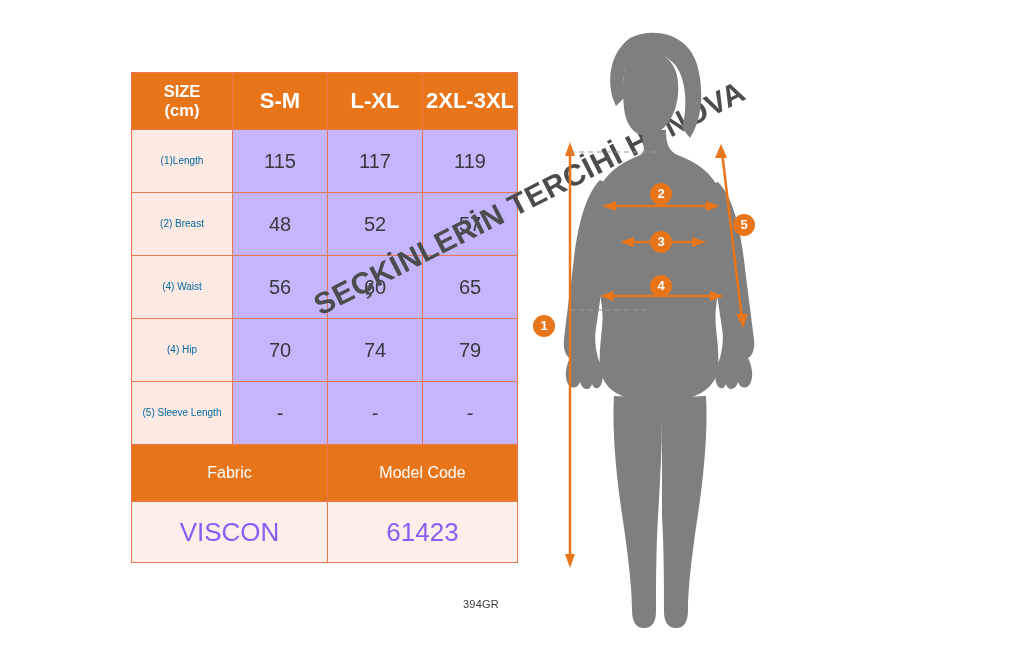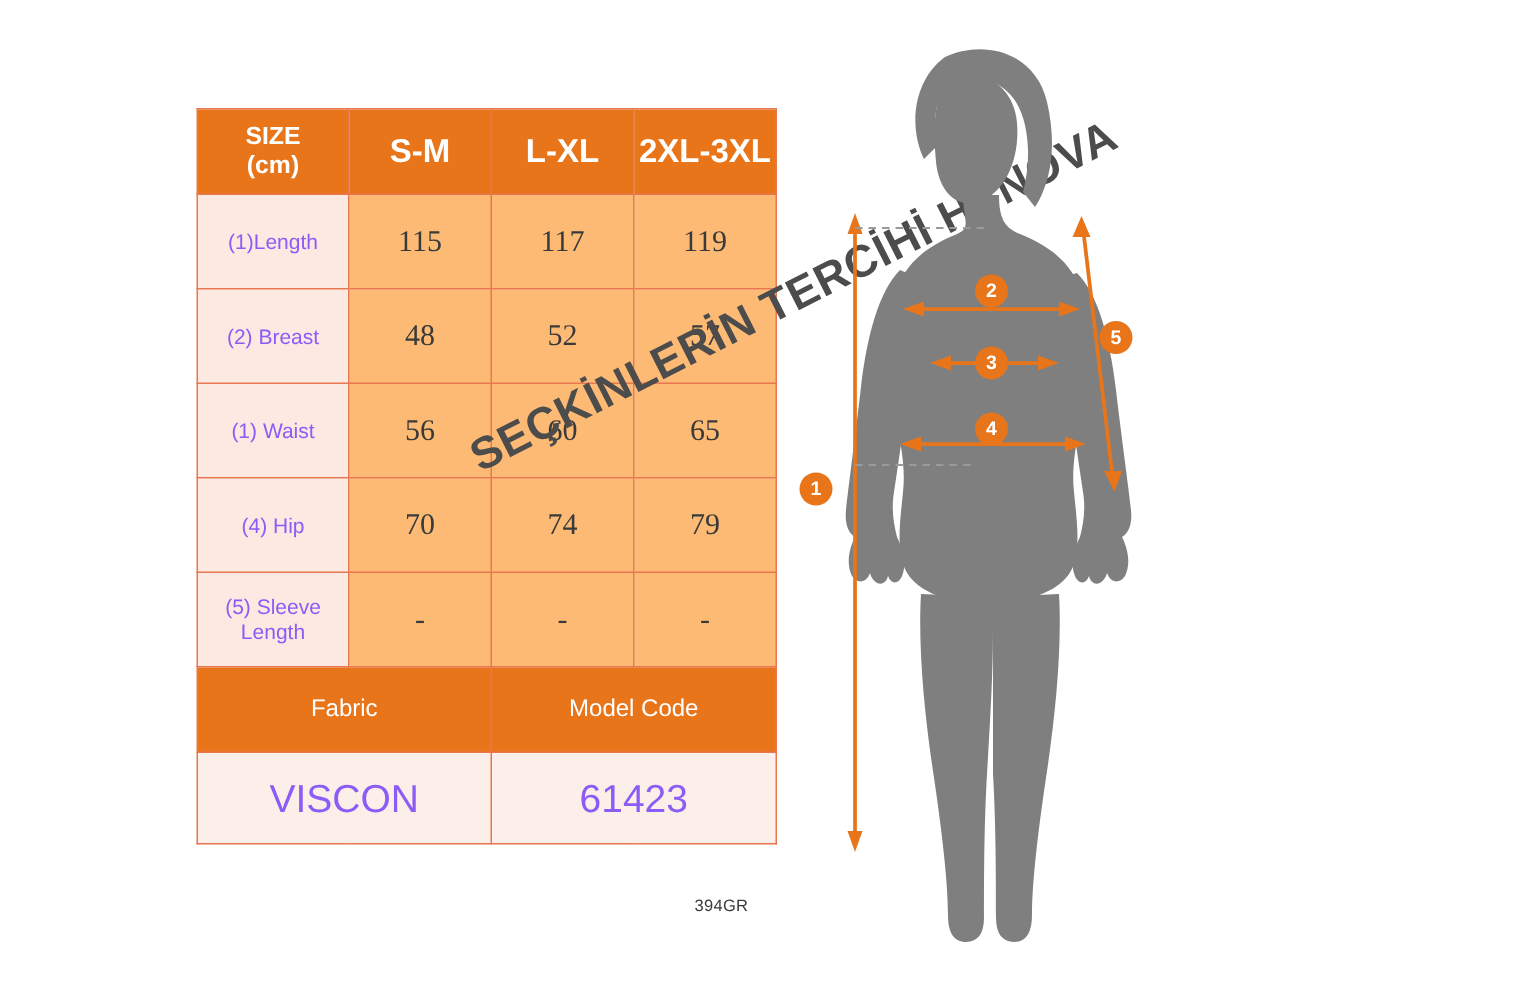--- a/index.html
+++ b/index.html
@@ -51,30 +51,29 @@
   }
   .hdr-row th.size-cm {
     font-size: 16.5px;
   }
 
   .data-row td {
     height: 62px;
   }
   .data-row td.rlabel {
     background: #fbe9e2;
-    color: #8b5cf6;
-    font-size: 14px;
+    color: #0369a1;
+    font-size: 10px;
     font-weight: normal;
     line-height: 1.2;
   }
   .data-row td.rval {
-    background: #fdba74;
+    background: #c4b5fd;
     color: #3a3a3a;
     font-size: 20px;
-    font-family: Liberation Serif, serif;
   }
 
   .fabric-row td {
     background: #e8751a;
     color: #ffffff;
     font-weight: normal;
     font-size: 16px;
     height: 56px;
   }
   .fabric-val-row td {
@@ -163,21 +162,21 @@
       </tr>
 
       <tr class="data-row">
         <td class="rlabel">(2) Breast</td>
         <td class="rval">48</td>
         <td class="rval">52</td>
         <td class="rval">57</td>
       </tr>
 
       <tr class="data-row">
-        <td class="rlabel">(1) Waist</td>
+        <td class="rlabel">(4) Waist</td>
         <td class="rval">56</td>
         <td class="rval">60</td>
         <td class="rval">65</td>
       </tr>
 
       <tr class="data-row">
         <td class="rlabel">(4) Hip</td>
         <td class="rval">70</td>
         <td class="rval">74</td>
         <td class="rval">79</td>

